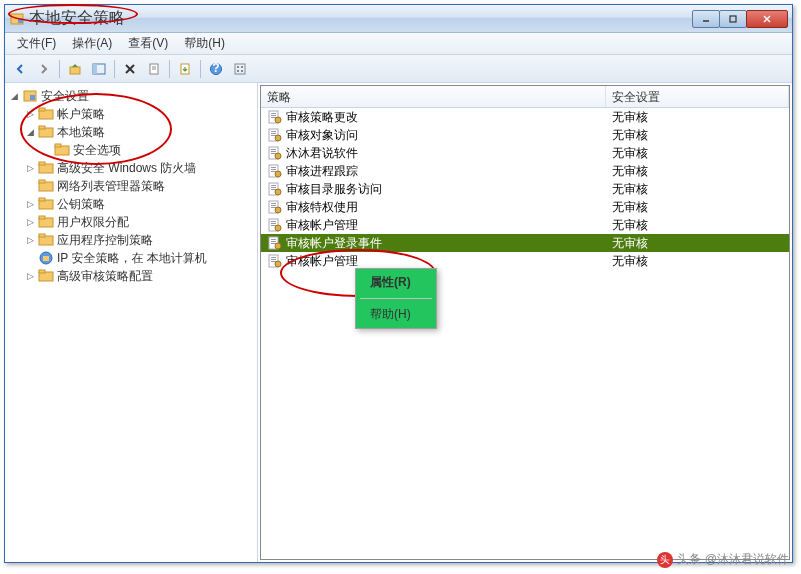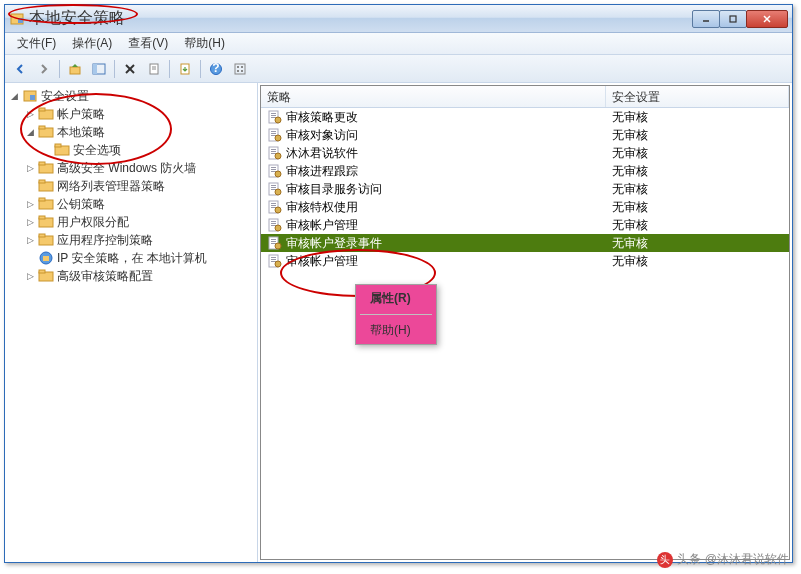--- a/index.html
+++ b/index.html
@@ -38,21 +38,21 @@
 .lh-policy { width: 345px; }
 .lh-setting { flex: 1; }
 .list-body { flex: 1; overflow: auto; }
 .list-row { display: flex; height: 18px; align-items: center; cursor: pointer; }
 .list-row.selected { background: #4d7c0f; color: #fff; }
 .list-cell { padding: 12px 6px; display: flex; align-items: center; }
 .lc-policy { width: 345px; }
 .lc-setting { flex: 1; }
 .row-icon { width: 16px; height: 16px; margin-right: 3px; display: inline-flex; align-items: center; justify-content: center; }
 
-.context-menu { position: absolute; left: 355px; top: 284px; width: 82px; background: #ec4899; border: 1px solid #a0a0a0; box-shadow: 2px 2px 6px rgba(0,0,0,0.3); z-index: 100; }
+.context-menu { position: absolute; left: 355px; top: 268px; width: 82px; background: #22c55e; border: 1px solid #a0a0a0; box-shadow: 2px 2px 6px rgba(0,0,0,0.3); z-index: 100; }
 .ctx-item { padding: 5px 14px; cursor: pointer; color: #333; }
 .ctx-item.bold { font-weight: bold; }
 .ctx-sep { height: 1px; background: #c0c0c0; margin: 2px 4px; }
 
 .annot-ellipse { position: absolute; border: 2px solid #cc0000; border-radius: 50%; pointer-events: none; z-index: 50; }
 
 .watermark { position: absolute; right: 12px; bottom: 6px; color: #888; font-size: 13px; display: flex; align-items: center; gap: 4px; z-index: 200; }
 .wm-icon { width: 16px; height: 16px; border-radius: 50%; background: #d33; color: #fff; display: inline-flex; align-items: center; justify-content: center; font-size: 10px; }
 
 

